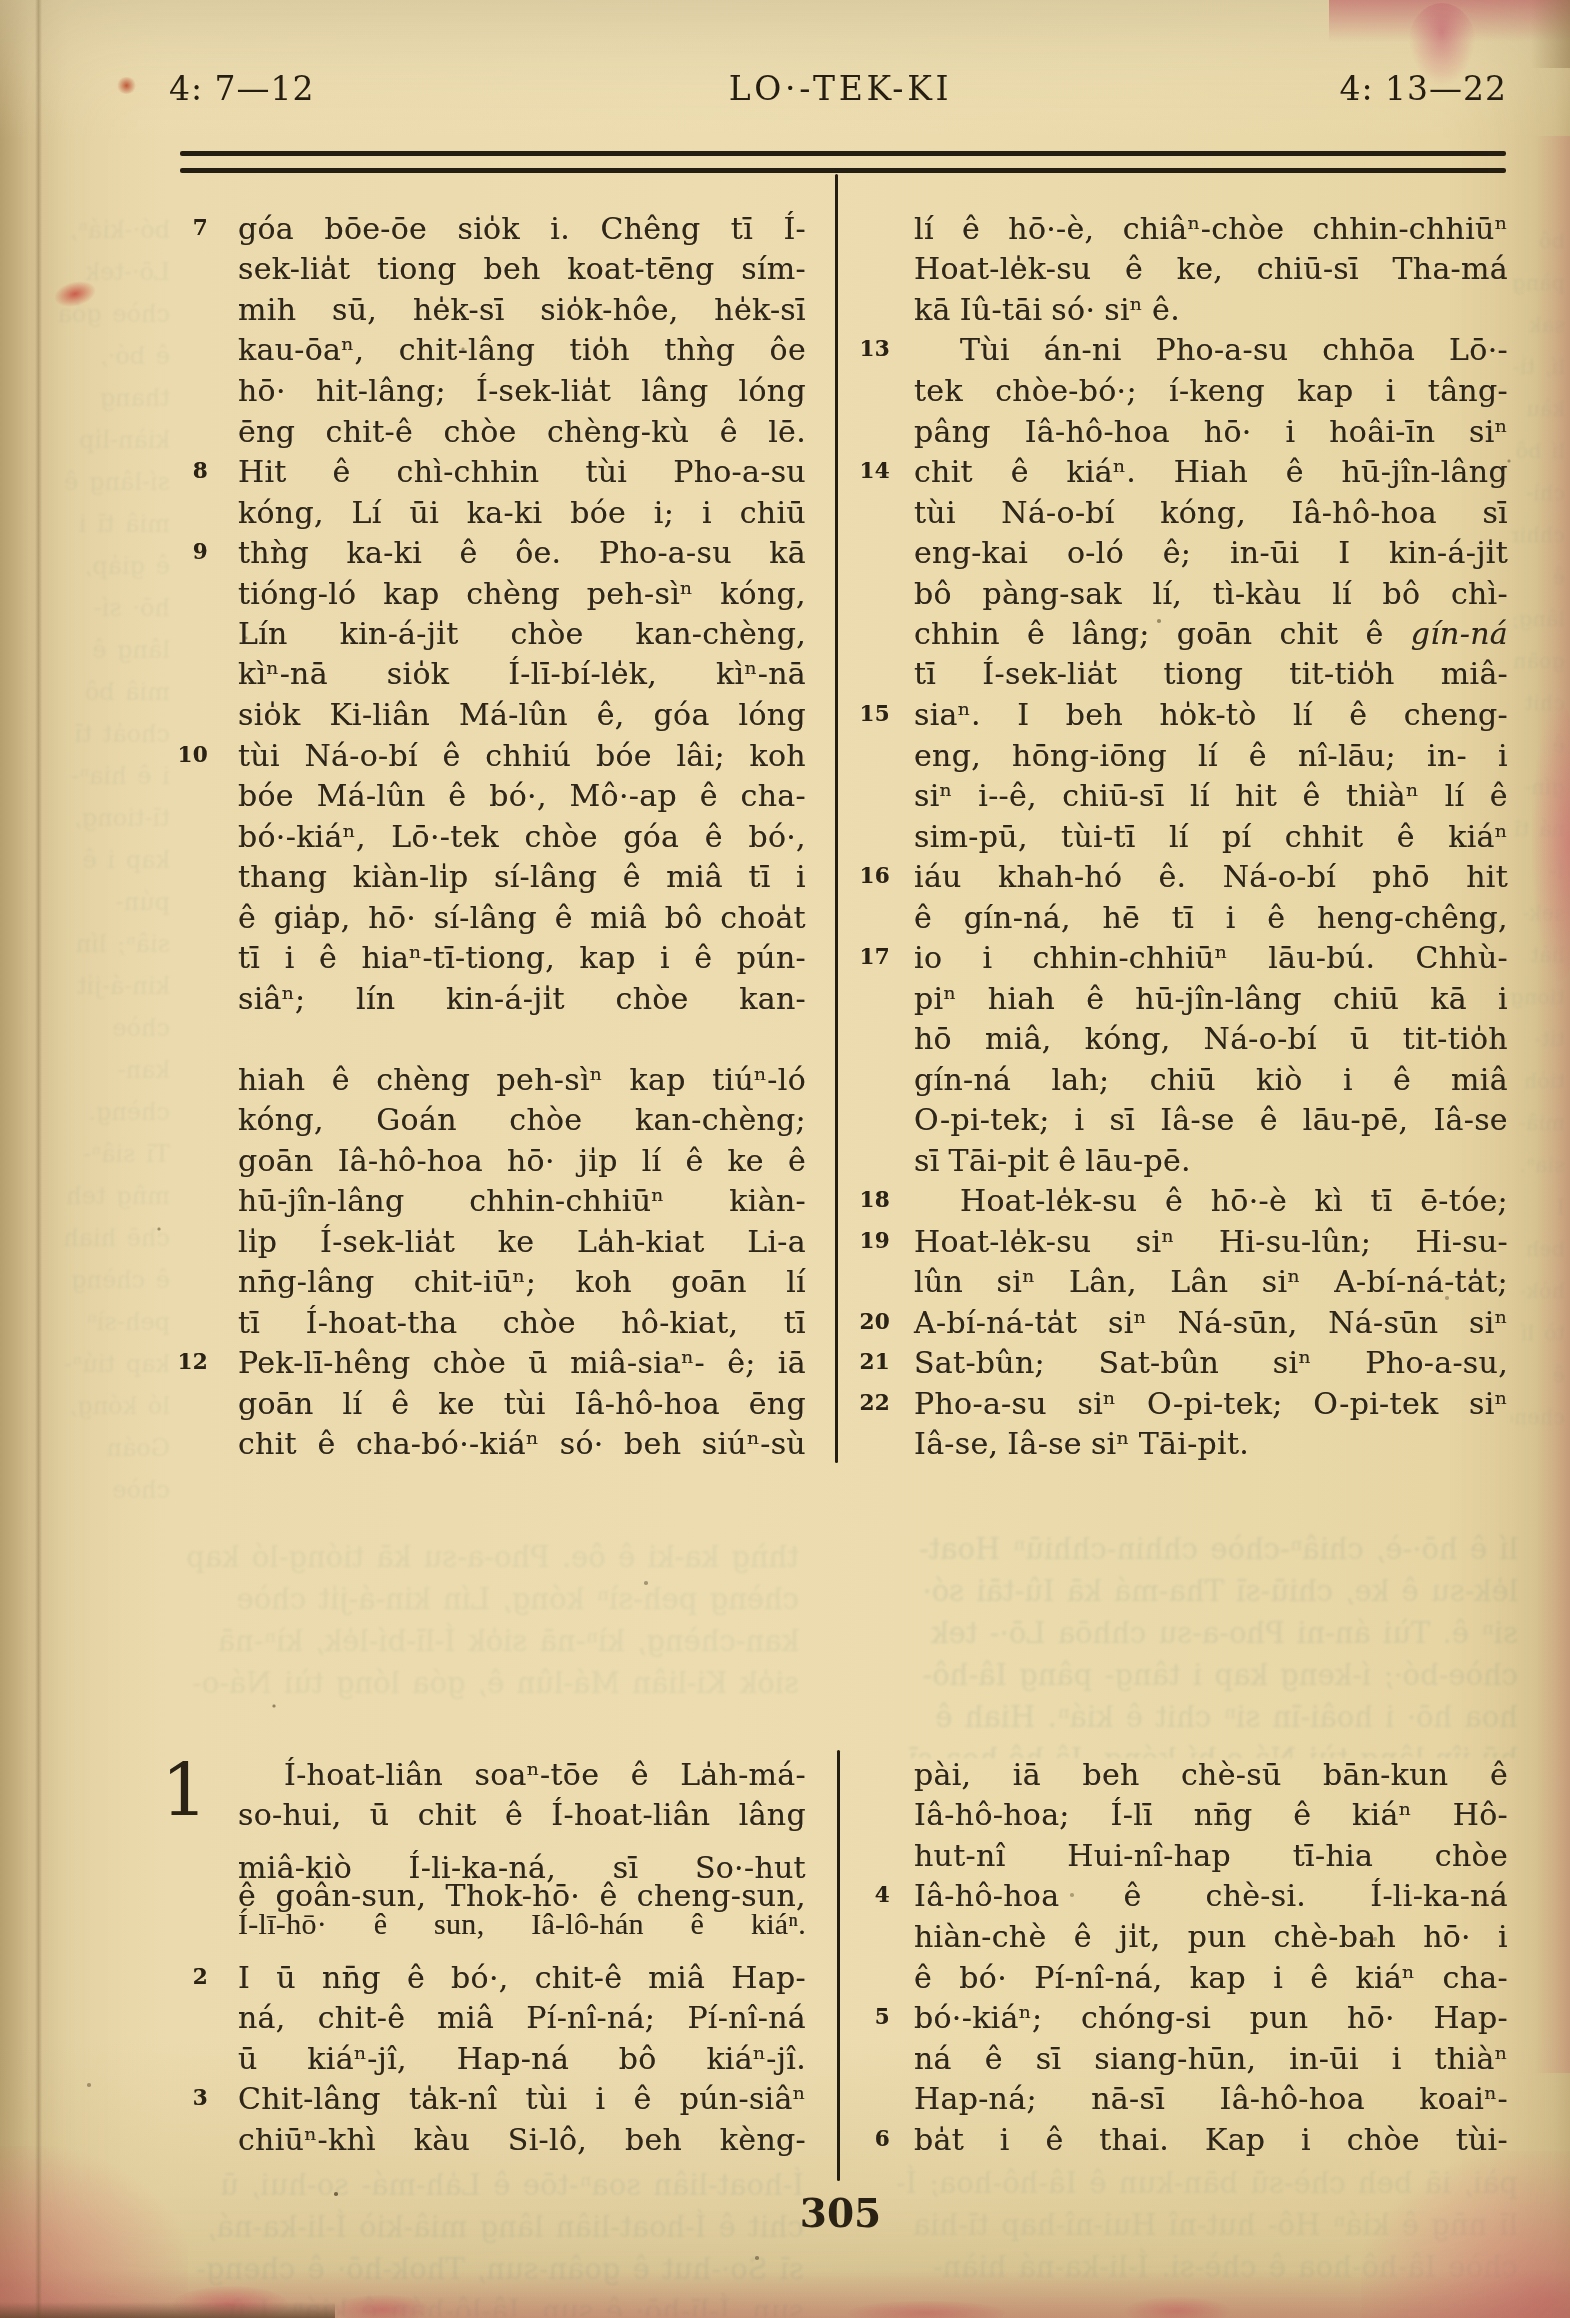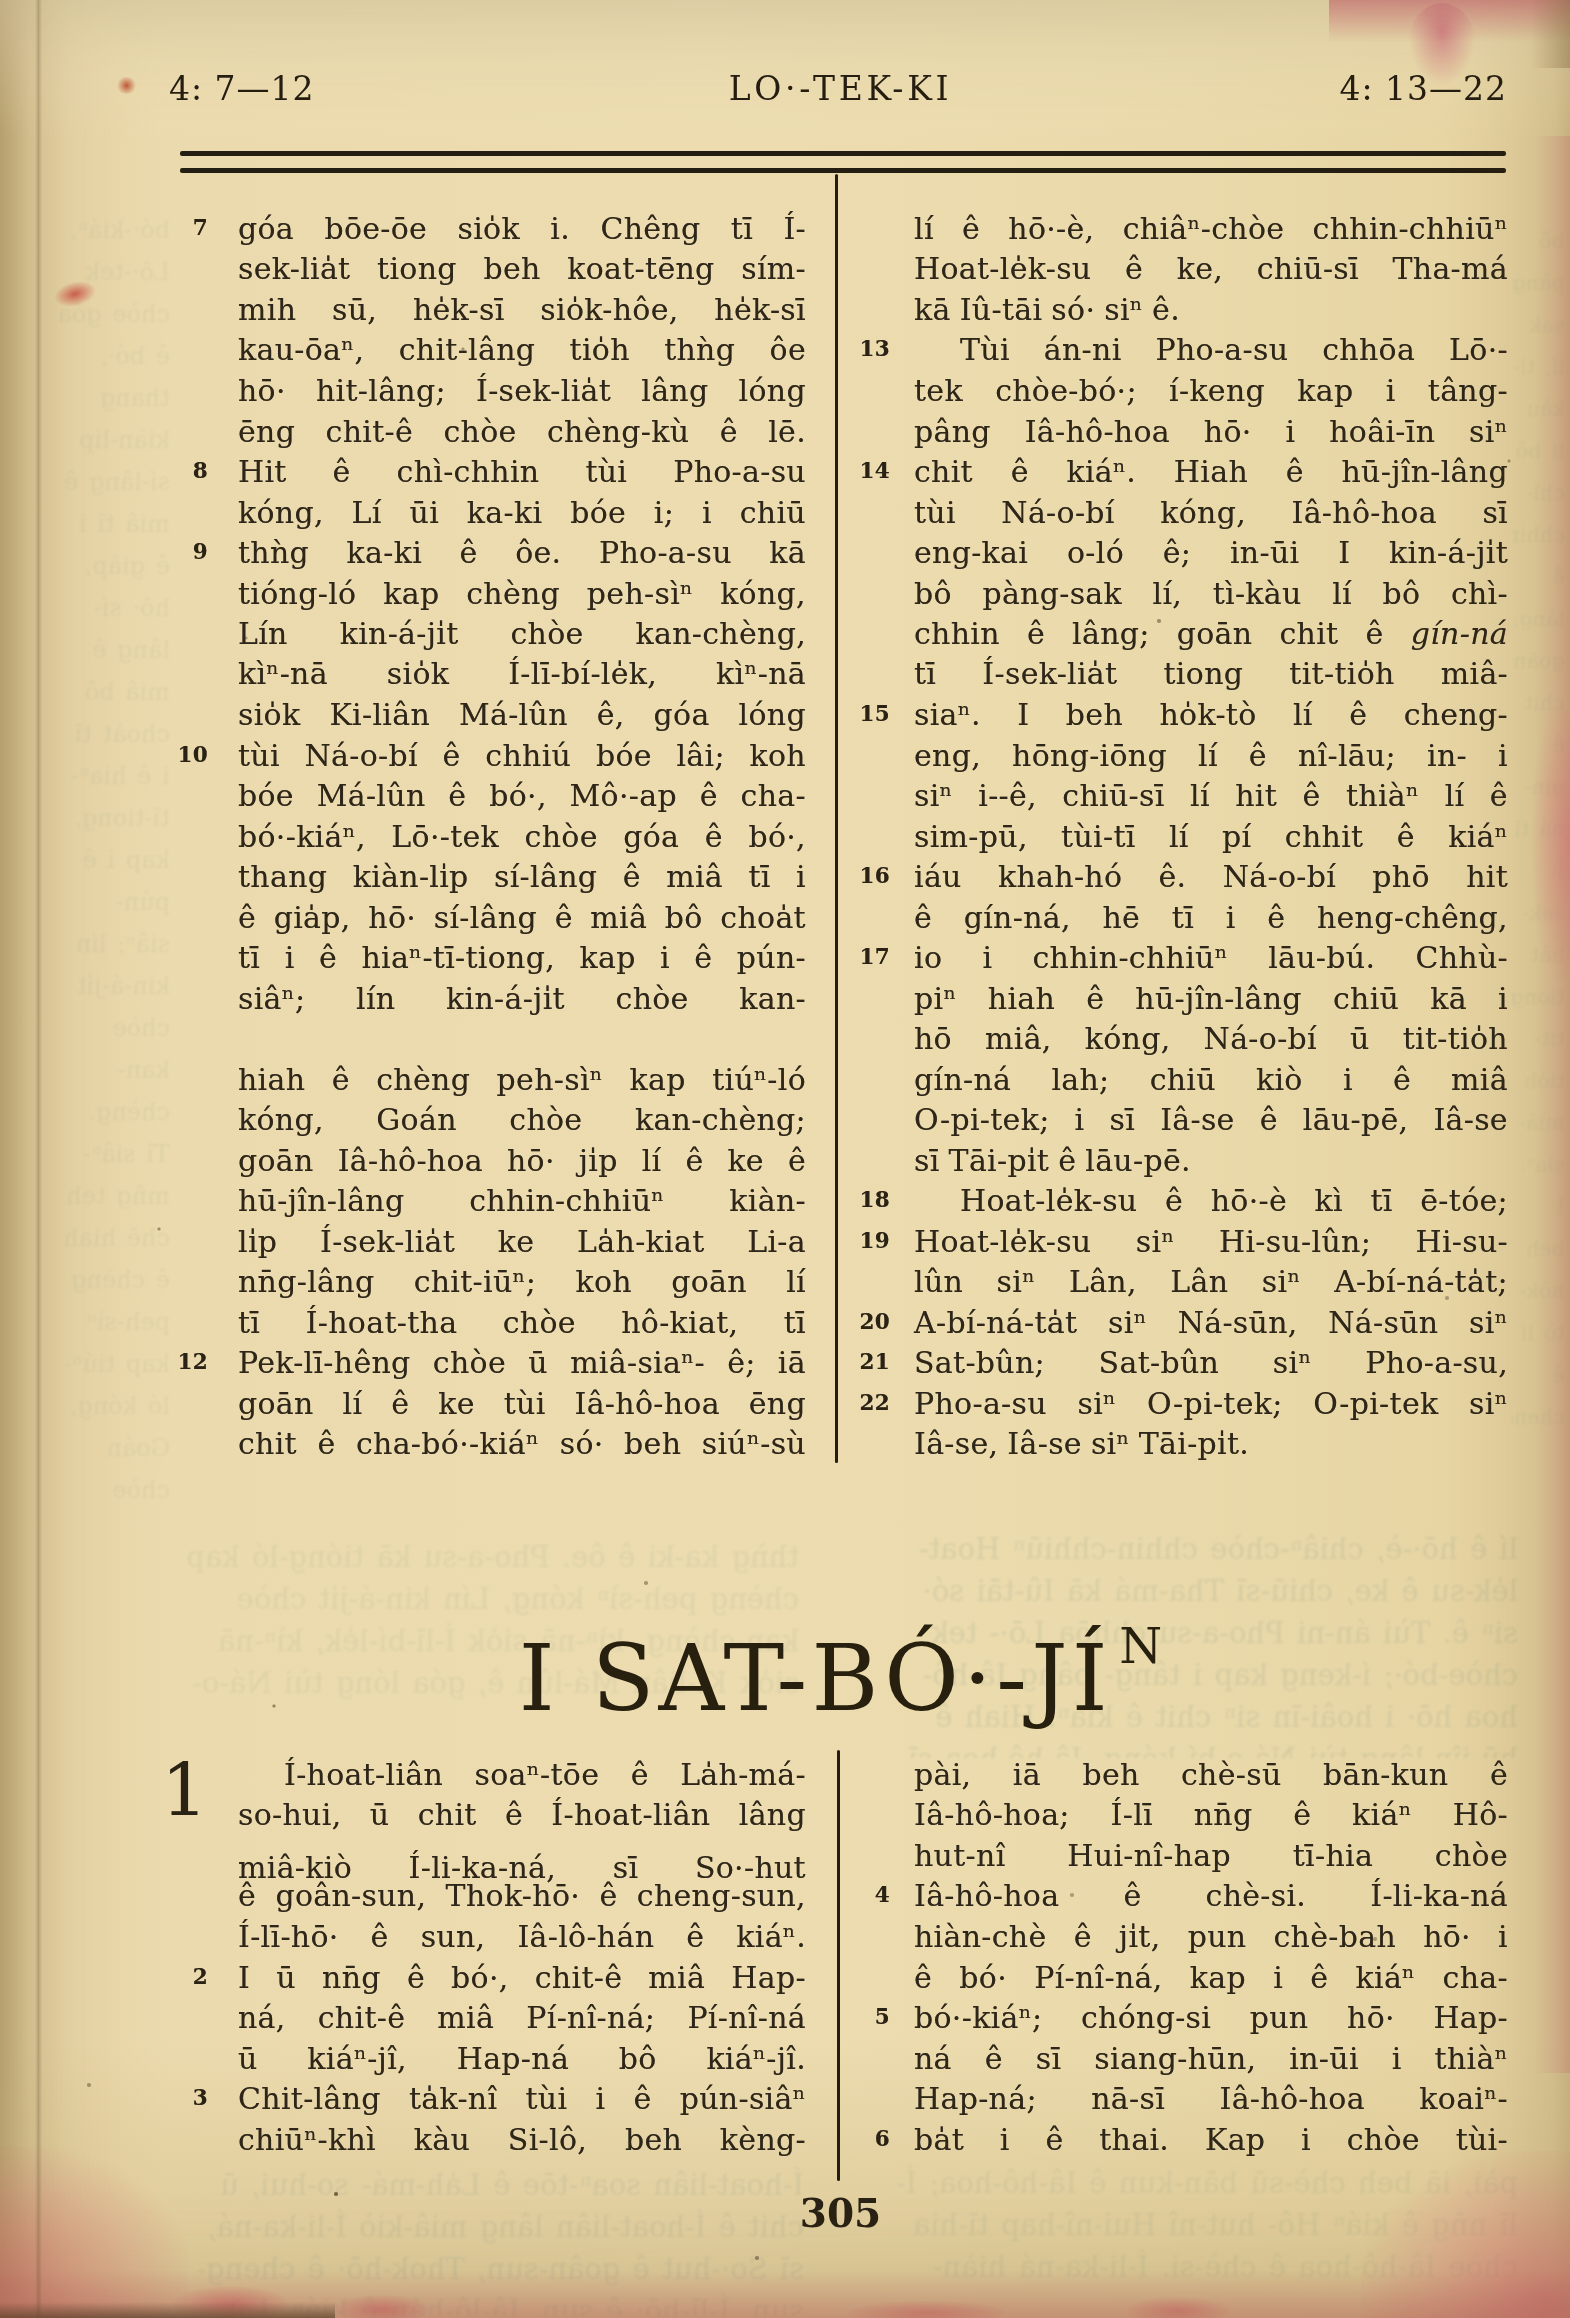--- a/index.html
+++ b/index.html
@@ -747,23 +747,20 @@
       <div class="line noj" style="top: 1215px;">
         <span class="words">
           <span>Iâ-se,</span>
           <span>Iâ-se</span>
           <span>siⁿ</span>
           <span>Tāi-pi̍t.</span>
         </span>
       </div>
     </div>
 
-  <div class="book-title">
-    <span>I SAT-BÓ·-JÍ</span><sup>N</sup>
-  </div>
 
   <div class="vdiv vdiv-sam"></div>
   <div class="col" id="col-sam-left">
       <div class="line ind" style="top: 0px;">
         <span class="chnum">1</span>
         <span class="words">
           <span>Í-hoat-liân</span>
           <span>soaⁿ-tōe</span>
           <span>ê</span>
           <span>La̍h-má-</span>
@@ -789,21 +786,21 @@
       </div>
       <div class="line" style="top: 121px;">
         <span class="words">
           <span>ê</span>
           <span>goân-sun,</span>
           <span>Thok-hō·</span>
           <span>ê</span>
           <span>cheng-sun,</span>
         </span>
       </div>
-      <div class="line" style="top: 162px;">
+      <div class="line" style="top: 149px; font-family: Liberation Serif, serif;">
         <span class="words">
           <span>Í-lī-hō·</span>
           <span>ê</span>
           <span>sun,</span>
           <span>Iâ-lô-hán</span>
           <span>ê</span>
           <span>kiáⁿ.</span>
         </span>
       </div>
       <div class="line" style="top: 203px;">

